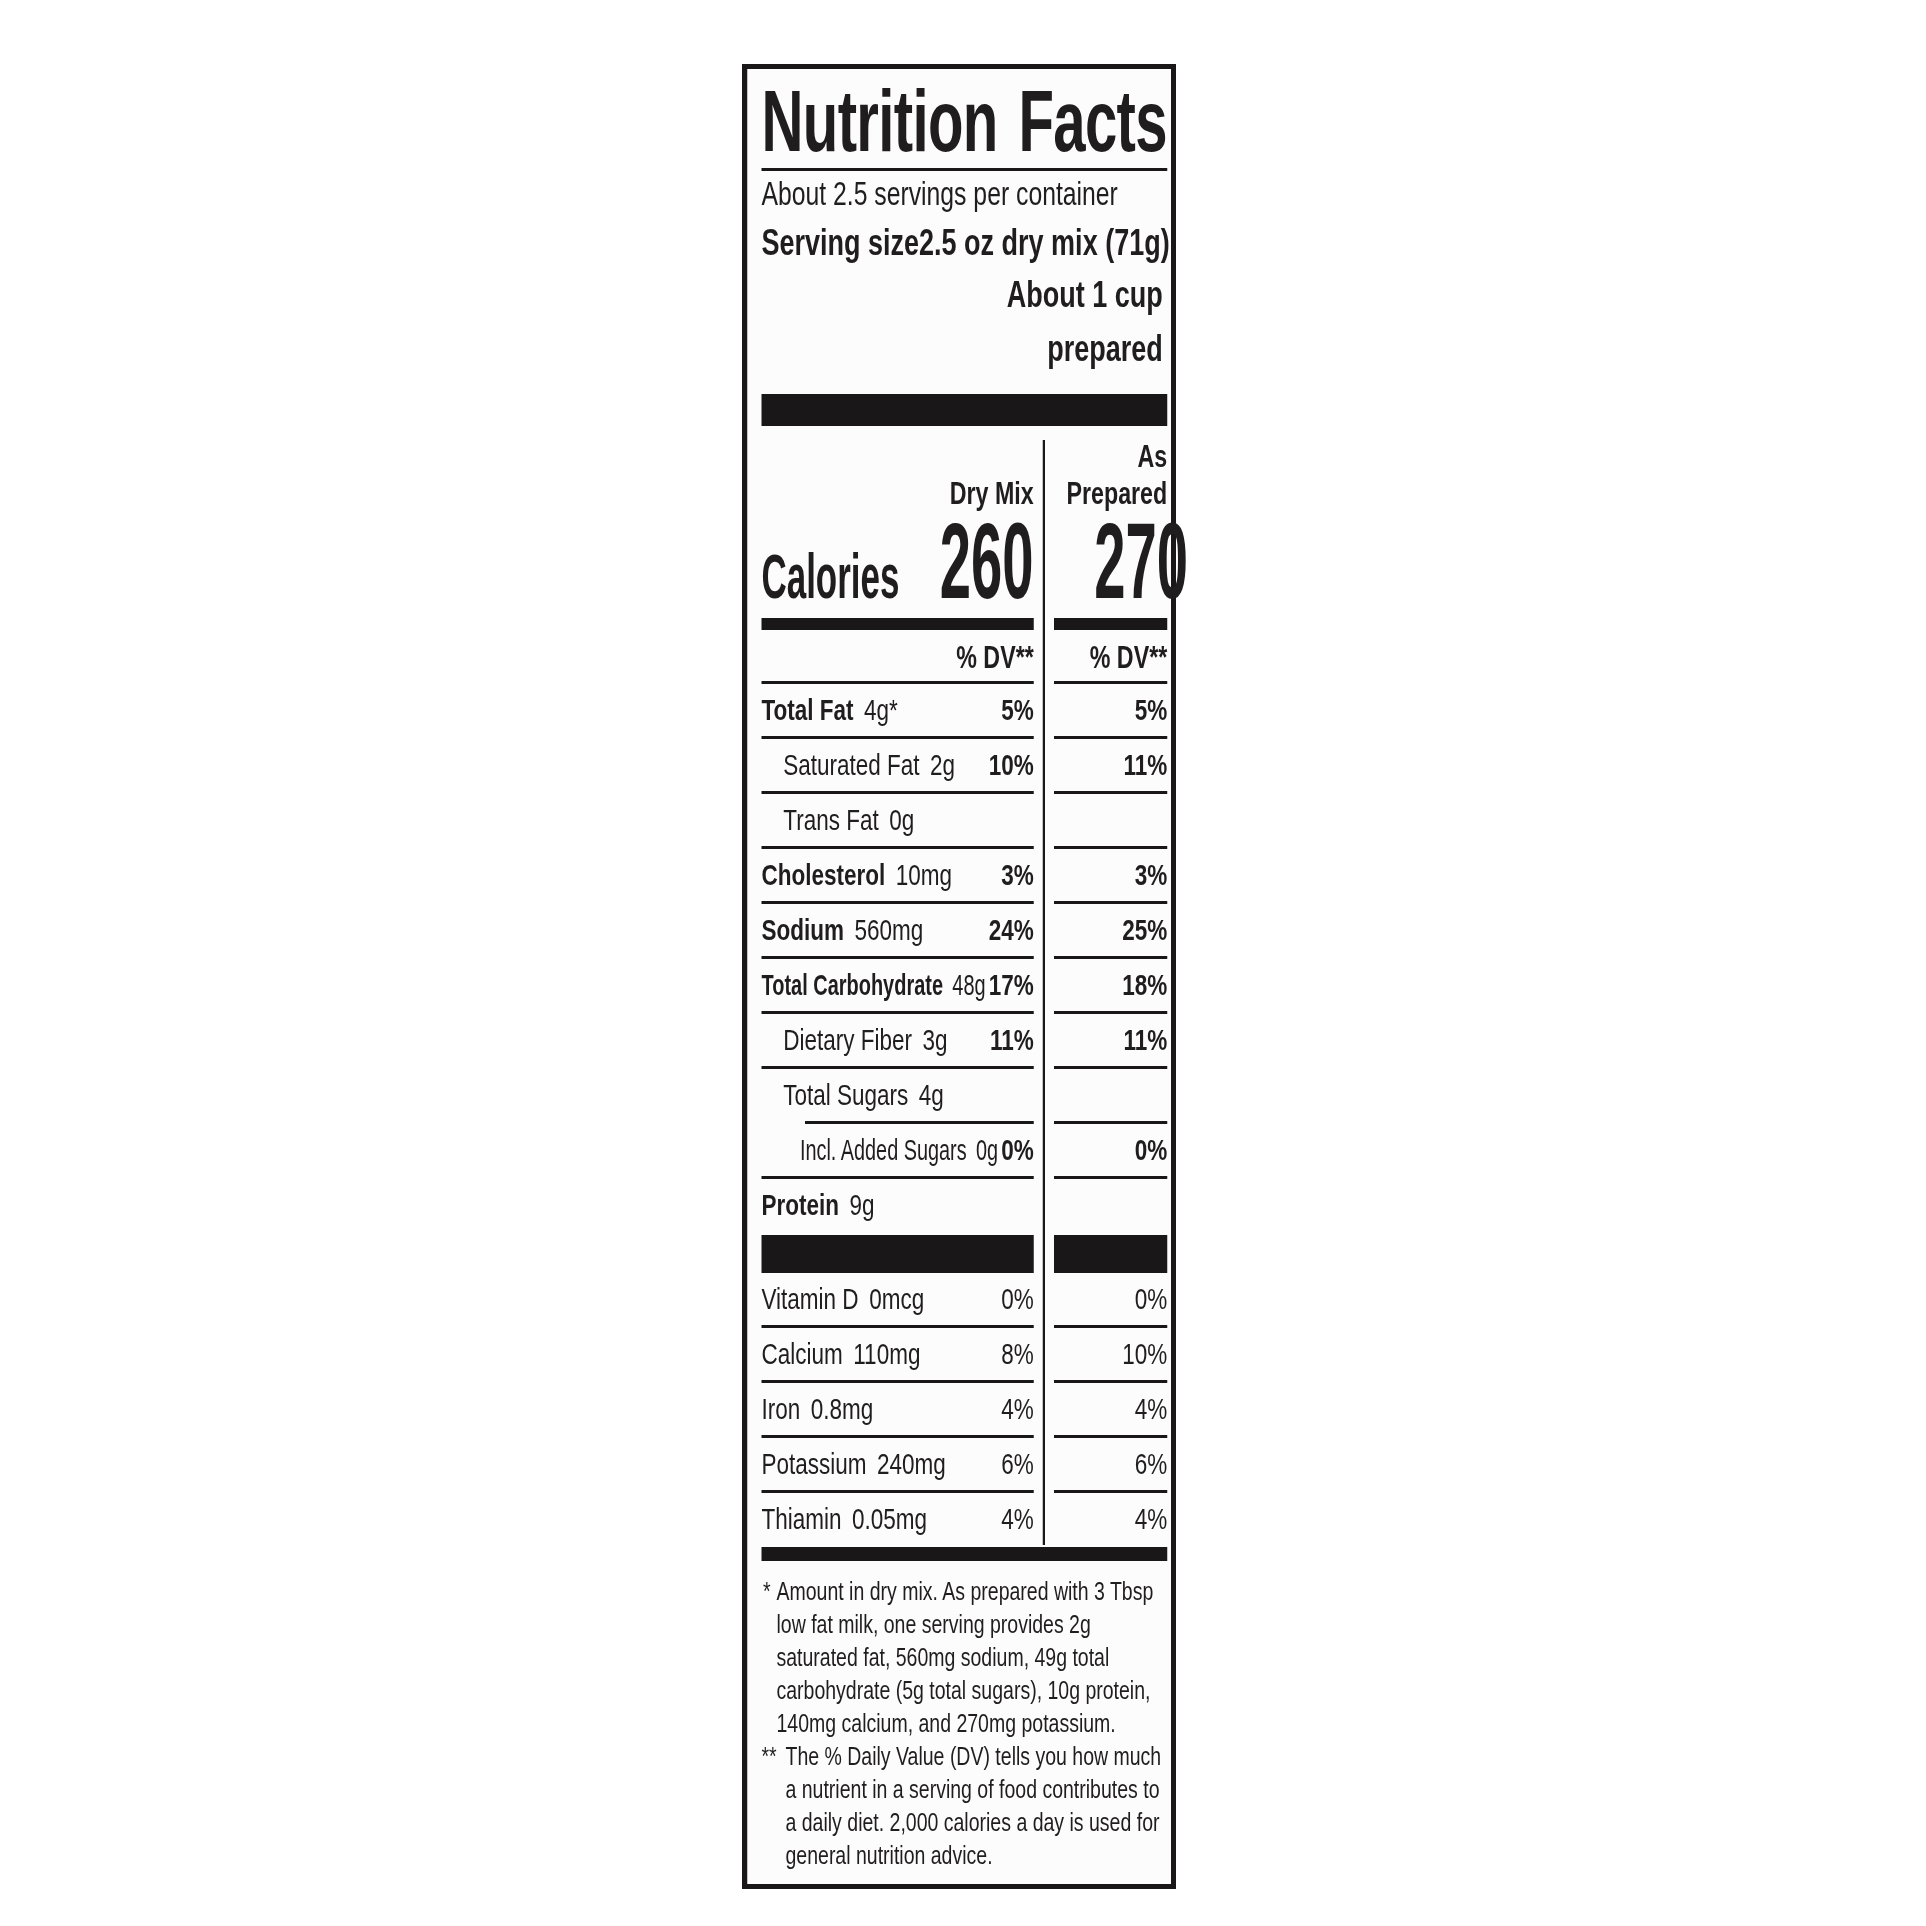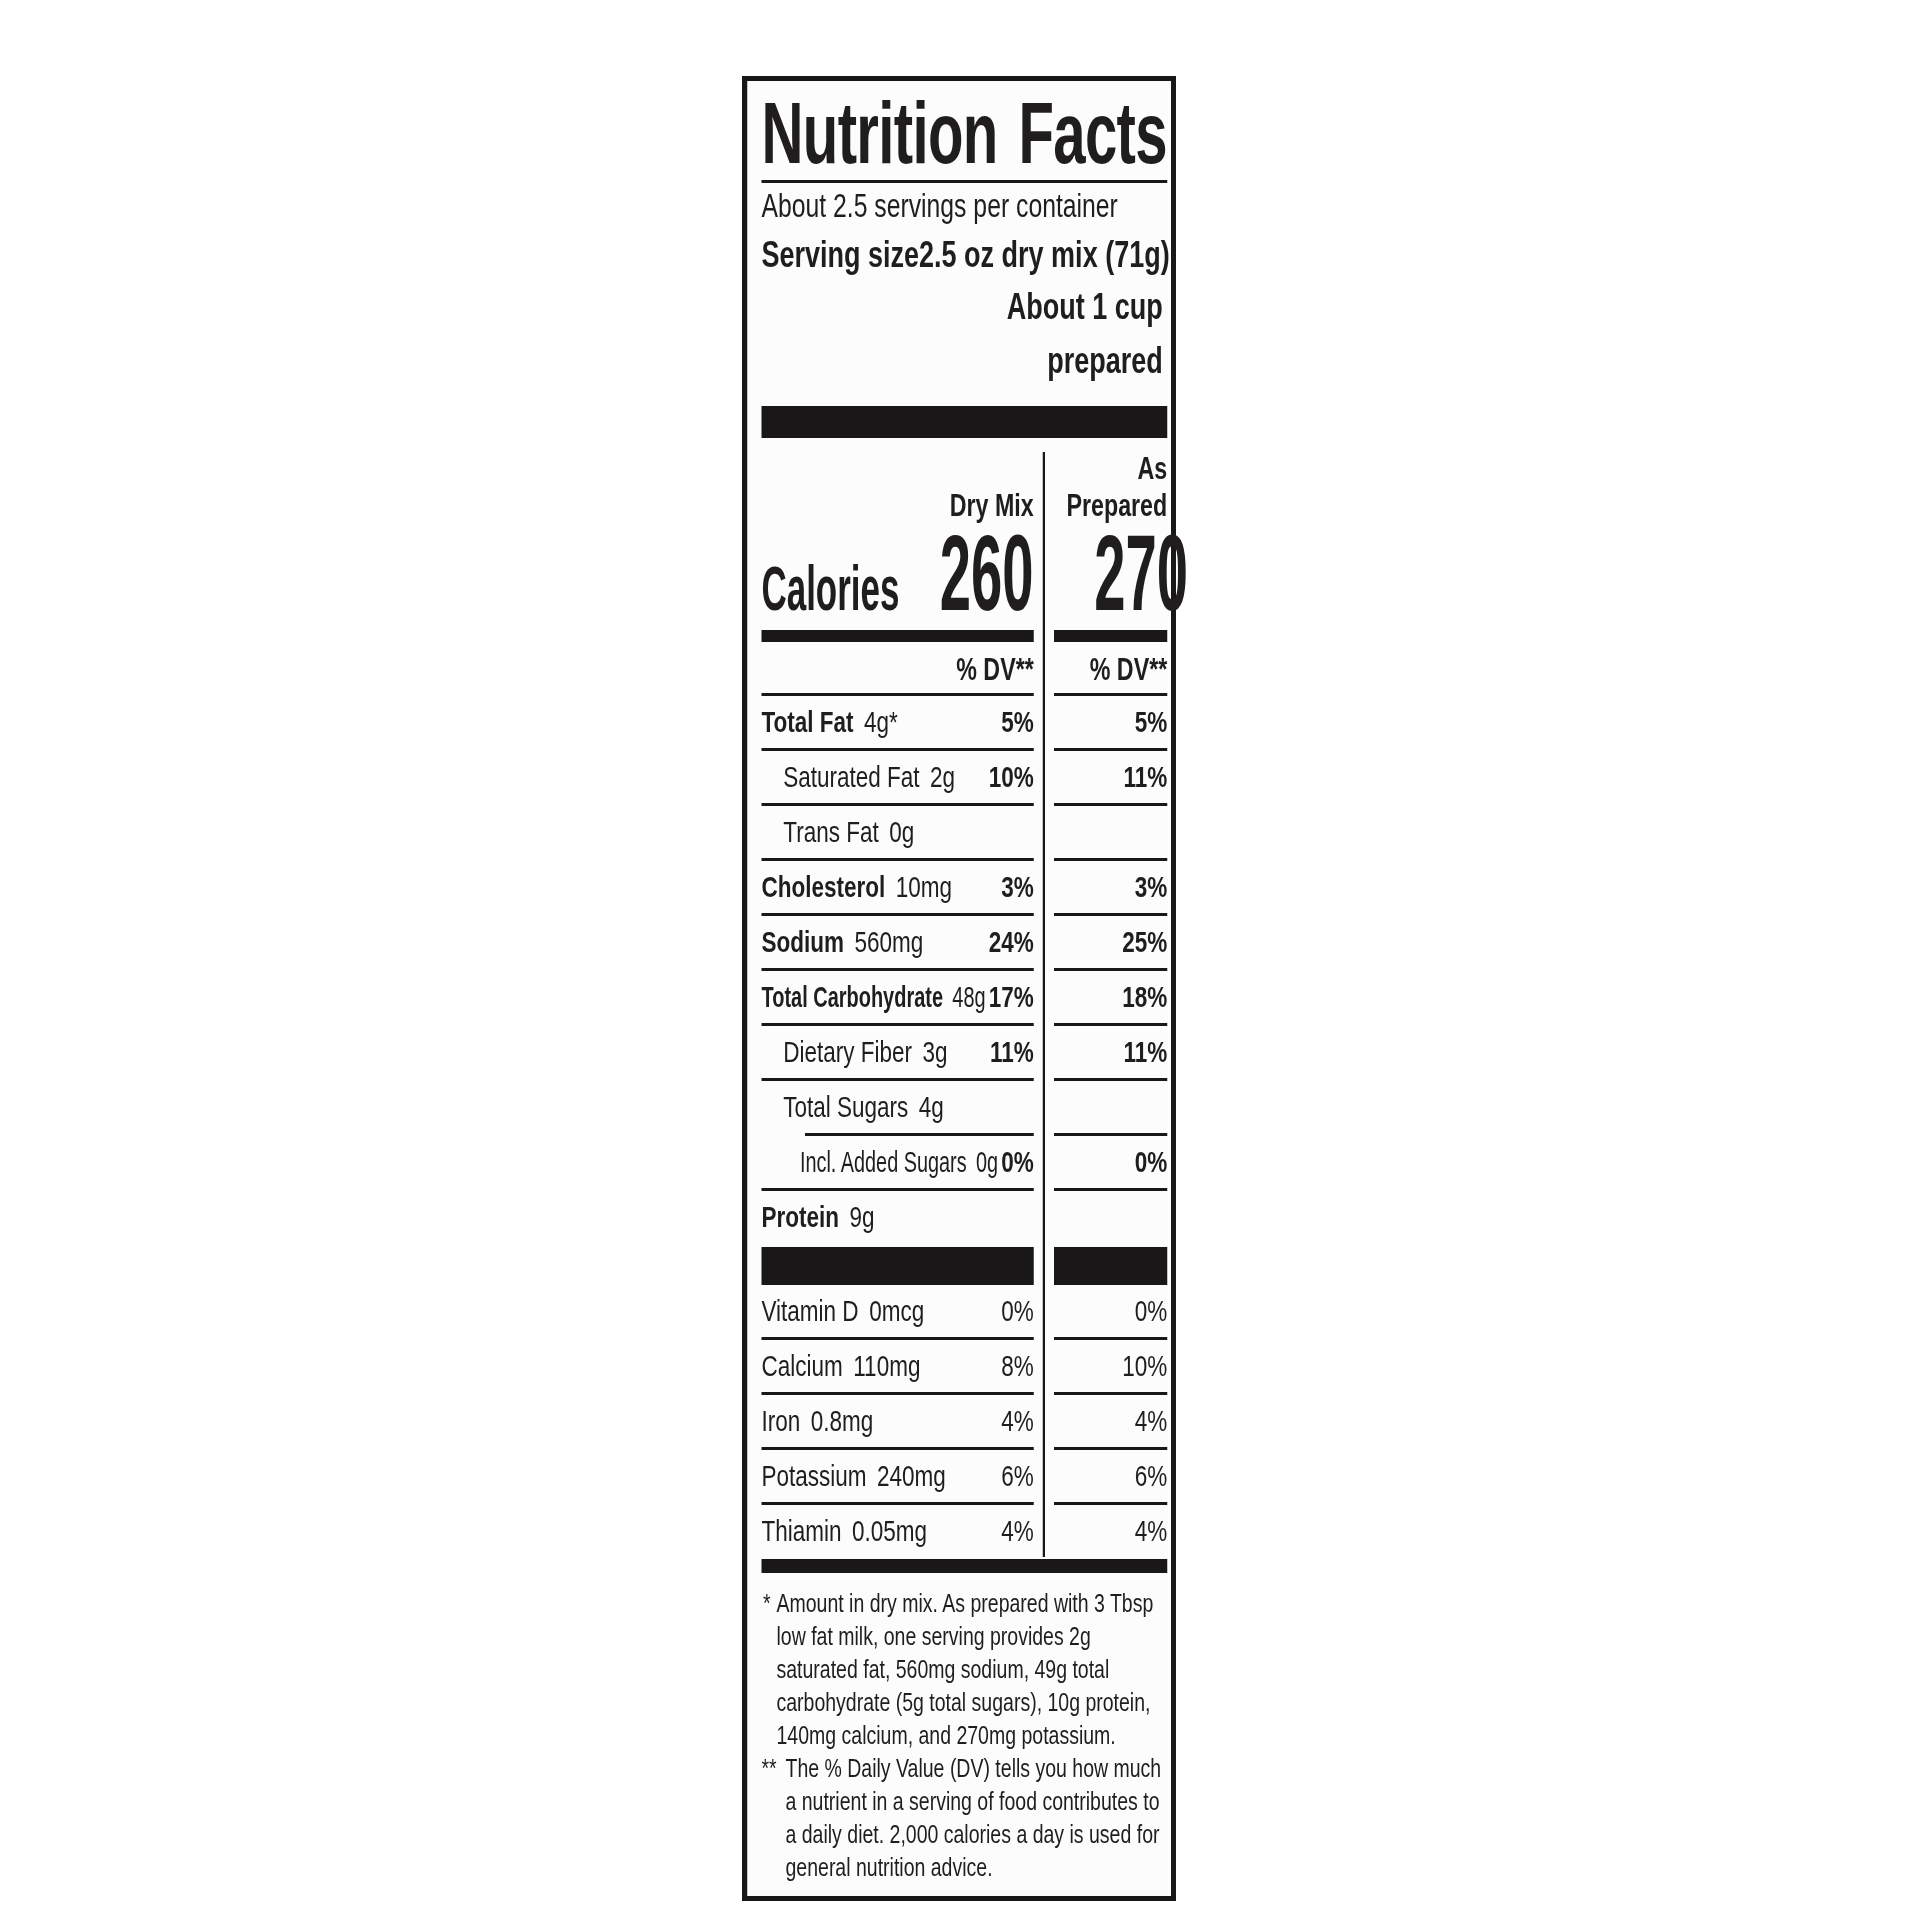--- a/index.html
+++ b/index.html
@@ -1,21 +1,21 @@
 <!DOCTYPE html>
 <html><head>
 <meta charset="utf-8">
 <style>
   html,body{margin:0;padding:0;}
   body{
     width:1927px;height:1927px;background:#ffffff;position:relative;
     font-family:"Liberation Sans", sans-serif;color:#201d1e;
     -webkit-font-smoothing:antialiased;
   }
-  .nf-pos{position:absolute;left:742px;top:76px;}
+  .nf-pos{position:absolute;left:742px;top:64px;}
   
   .nf{
     box-sizing:border-box;width:579px;
     transform:scale(0.75,1);transform-origin:0 0;
     background:#fcfcfc;border:5px solid #1a1718;border-left-width:7px;border-right-width:7px;
     padding:6px 5px 12px 19px;
   }
   .fit{white-space:nowrap;transform-origin:0 50%;}
   .fit-r{transform-origin:100% 50%;}
   .title{font-size:87px;font-weight:bold;line-height:91px;letter-spacing:-1px;word-spacing:8px;overflow:visible;}

